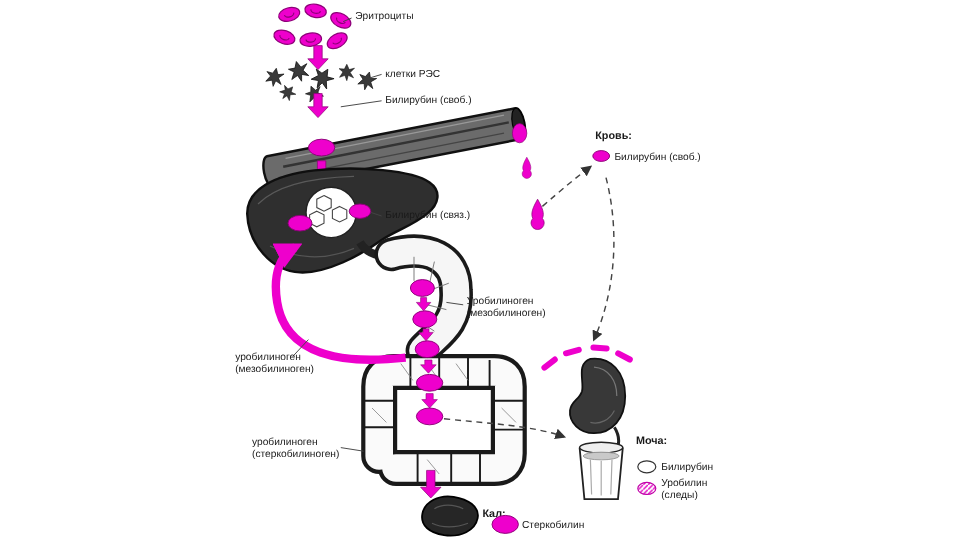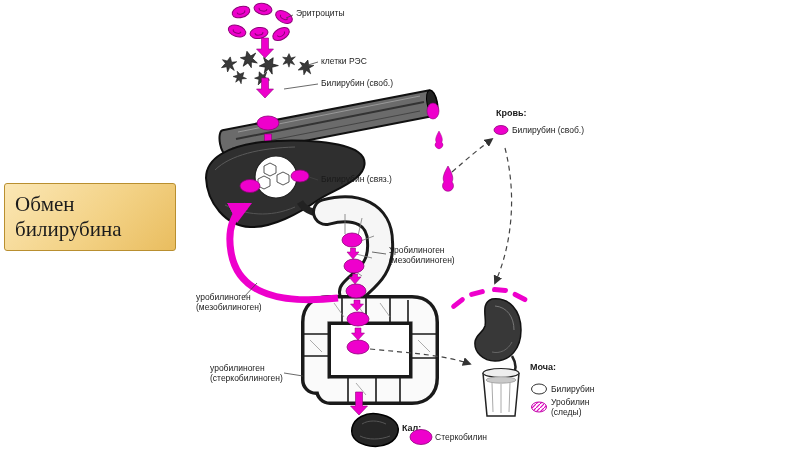--- a/index.html
+++ b/index.html
@@ -12,21 +12,20 @@
   svg text{fill:#1a1a1a;}
   .lbl{font-family:"Liberation Sans",sans-serif;font-size:8.5px;}
   .lbl-hdr{font-family:"Liberation Sans",sans-serif;font-size:9px;font-weight:700;}
   .leader{stroke:#444;stroke-width:0.8;fill:none;}
 </style>
 </head>
 <body>
 
 <div class="slide">
 
-  <div class="title-box">Обмен билирубина</div>
 
   <svg width="800" height="449" viewBox="0 0 800 449">
     <defs>
       <marker id="arrowM" viewBox="0 0 10 10" refX="7" refY="5" markerWidth="3.2" markerHeight="3.2" orient="auto">
         <path d="M0,0 L10,5 L0,10 Z" fill="#EE00CC"></path>
       </marker>
       <marker id="arrowD" viewBox="0 0 10 10" refX="8" refY="5" markerWidth="9" markerHeight="9" markerUnits="userSpaceOnUse" orient="auto">
         <path d="M0,0 L10,5 L0,10 Z" fill="#333"></path>
       </marker>
       <pattern id="hatchM" width="4" height="4" patternUnits="userSpaceOnUse">

